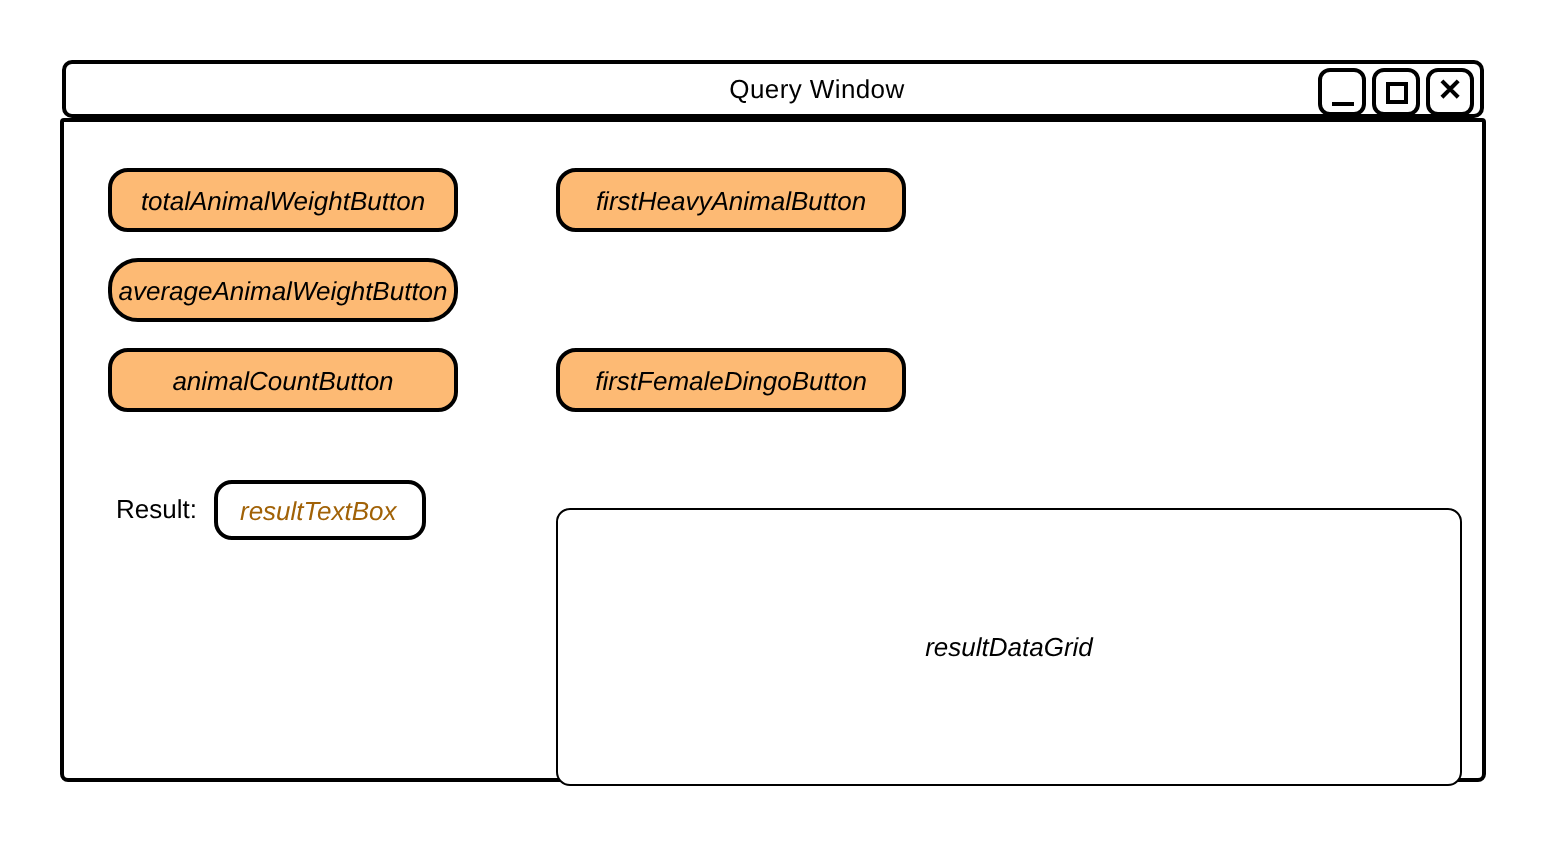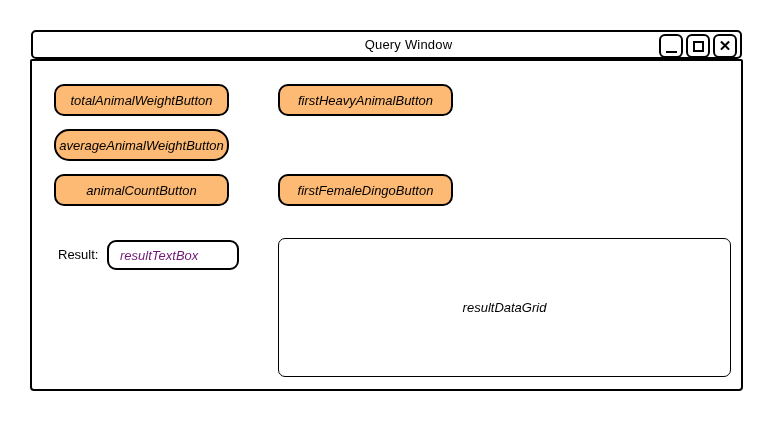--- a/index.html
+++ b/index.html
@@ -46,30 +46,30 @@
   .row-1 { top: 84px; }
   .row-2 { top: 129px; border-radius: 15px; }
   .row-3 { top: 174px; }
 
   
   .result-label {
     position: absolute; left: 58px; top: 247px;
     font-size: 13px; color: #000;
   }
   .result-textbox {
-    position: absolute; left: 107px; top: 240px; width: 132px; height: 30px;
+    position: absolute; left: 107px; top: 240px; width: 106px; height: 30px;
     border: 2px solid #000; border-radius: 9px; background: #fff;
     display: flex; align-items: center;
     padding-left: 11px;
-    font-style: italic; font-size: 13px; color: #701a75;
+    font-style: italic; font-size: 13px; color: #a16207;
   }
 
   
   .data-grid {
-    position: absolute; left: 278px; top: 238px; width: 453px; height: 139px;
+    position: absolute; left: 278px; top: 254px; width: 453px; height: 139px;
     border: 1.5px solid #000; border-radius: 7px; background: #fff;
     display: flex; align-items: center; justify-content: center;
     font-style: italic; font-size: 13px; color: #000;
   }
 </style>
 </head>
 <body>
 
 <div class="stage">
 

